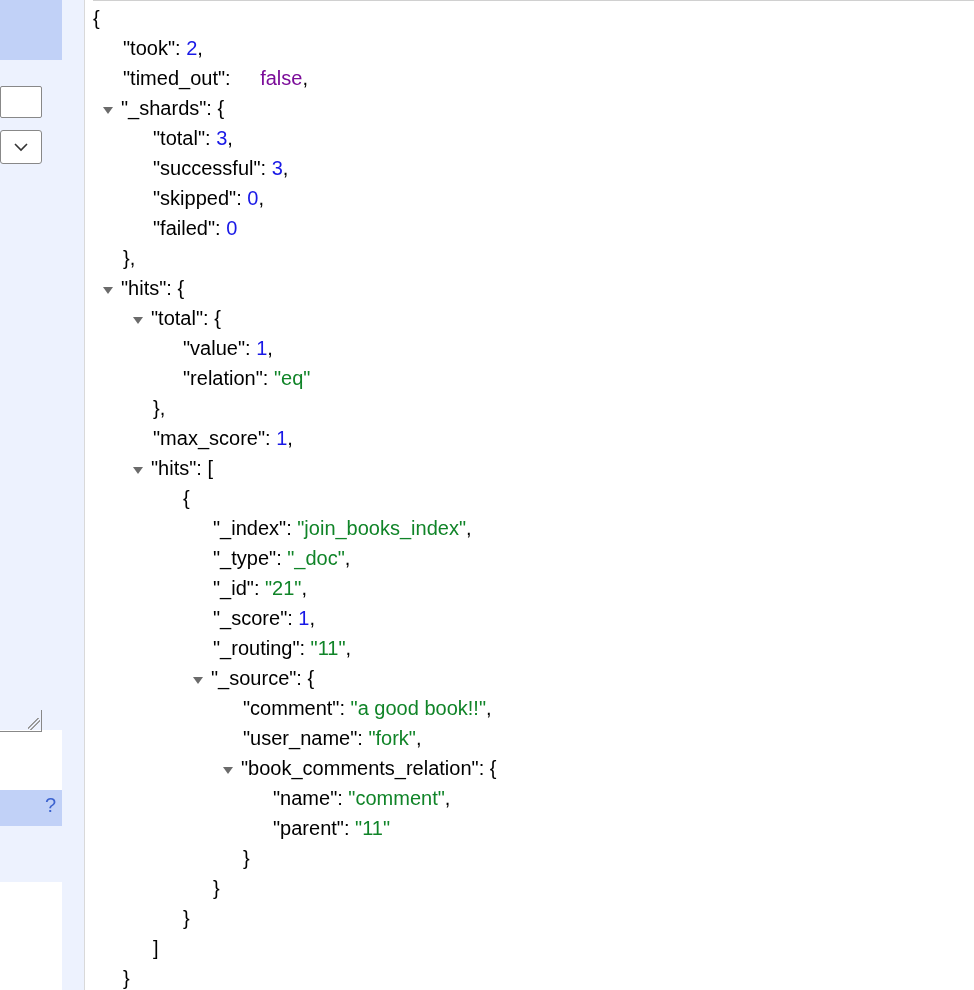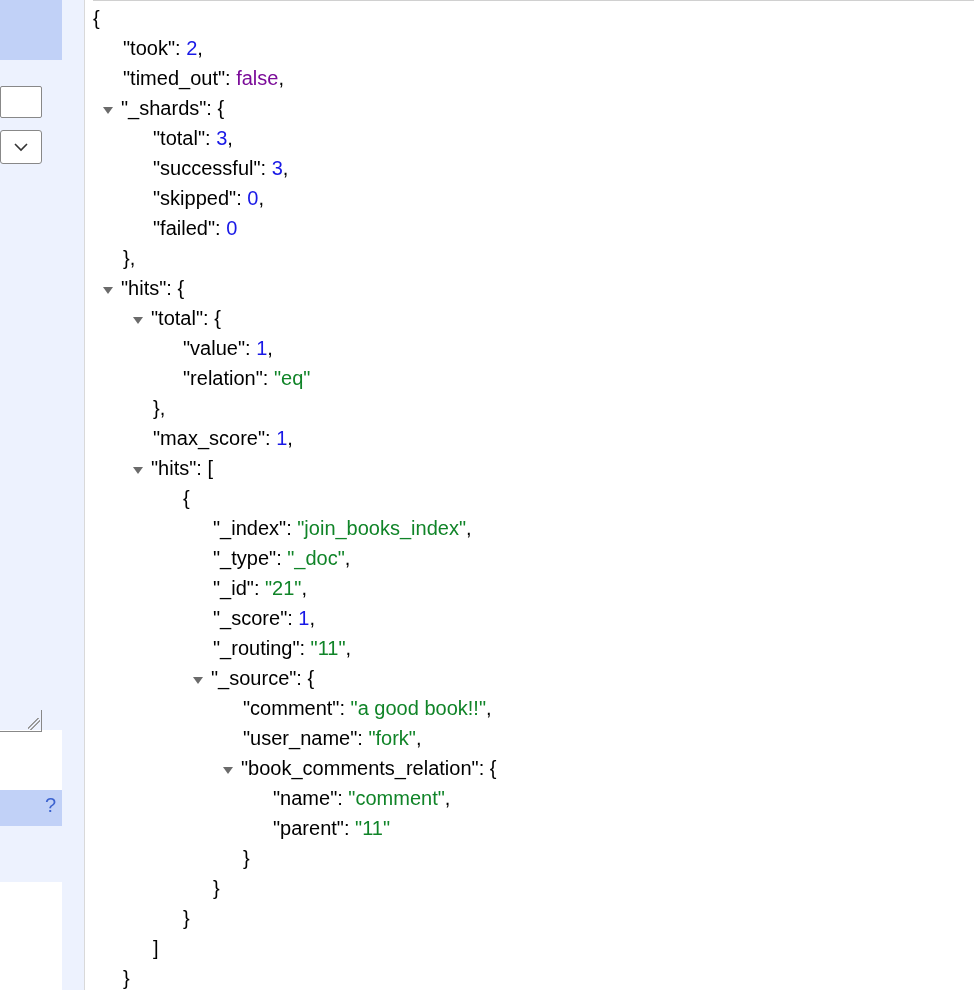--- a/index.html
+++ b/index.html
@@ -106,21 +106,21 @@
     display: inline-block;
     vertical-align: middle;
     margin-right: 6px;
     margin-left: -22px;
   }
   .tri svg { width: 14px; height: 14px; display:block; }
   .k   { color: #000; }
   .p   { color: #000; }
   .num { color: #1818e6; }
   .str { color: #108428; }
-  .bool{ color: #7b0c99; }
+  .bool{ color: #7b0c99; margin-left: 24px; }
 </style>
 </head>
 <body>
 
 <div class="page">
   <div class="left-col">
     <div class="left-block block-blue block-a"></div>
     <div class="left-block block-light block-b"></div>
     <div class="field-outline field-1"></div>
     <div class="field-outline field-2">

